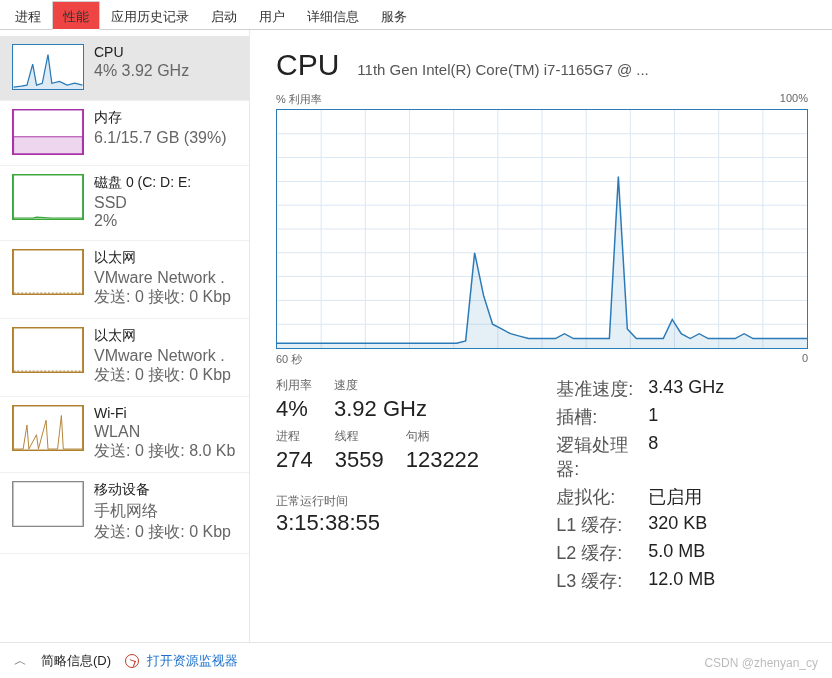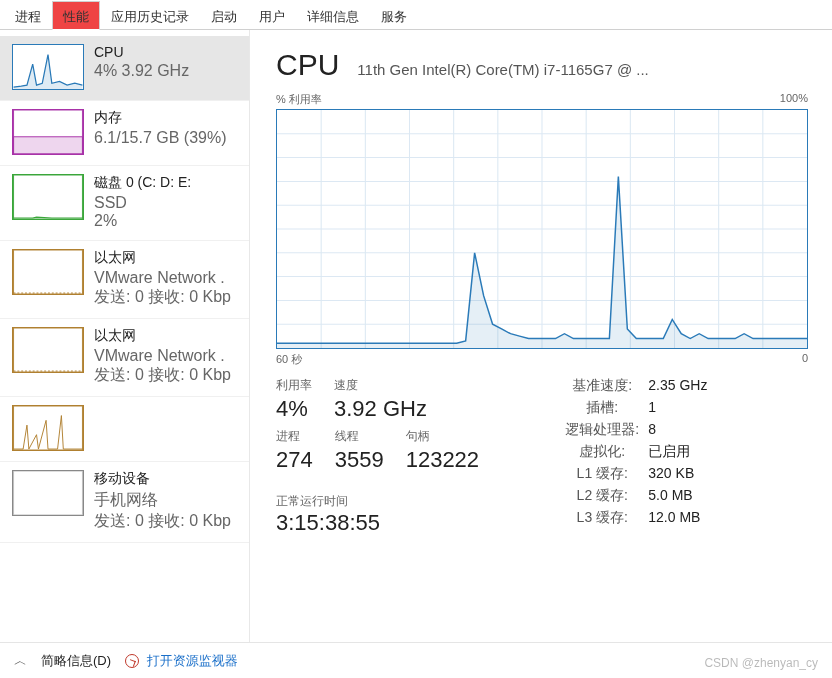--- a/index.html
+++ b/index.html
@@ -19,21 +19,21 @@
   .main { flex: 1; padding: 18px 24px 8px 26px; position: relative; }
   .hdr { display: flex; align-items: baseline; gap: 18px; margin-bottom: 10px; }
   .hdr-title { font-size: 30px; font-weight: 400; }
   .hdr-sub { font-size: 15px; color: #555; white-space: nowrap; overflow: hidden; text-overflow: ellipsis; flex: 1; }
   .chart-labels { display: flex; justify-content: space-between; font-size: 11px; color: #666; margin-bottom: 2px; }
   .chart { width: 100%; height: 240px; border: 1px solid #2a7ab8; position: relative; }
   .chart svg { width: 100%; height: 100%; display: block; }
   .chart-xlabels { display: flex; justify-content: space-between; font-size: 11px; color: #666; margin-top: 3px; margin-bottom: 10px; }
   .stats { display: flex; gap: 16px; }
   .stats-left { flex: 1.05; }
-  .stats-right { flex: 1; font-size: 14px; text-align: center; }
+  .stats-right { flex: 1; font-size: 18px; }
   .stat-row { display: flex; gap: 22px; margin-bottom: 6px; }
   .stat-block .lbl { font-size: 12px; color: #666; margin-bottom: 2px; }
   .stat-block .val { font-size: 22px; color: #222; }
   .uptime-lbl { font-size: 12px; color: #666; margin-top: 20px; }
   .uptime-val { font-size: 22px; color: #222; }
   .spec-row { display: flex; margin-bottom: 4px; }
   .spec-k { width: 92px; color: #555; }
   .spec-v { color: #222; }
   .footer { position: absolute; bottom: 0; left: 0; right: 0; height: 36px; border-top: 1px solid #e5e5e5; display: flex; align-items: center; padding: 0 14px; gap: 14px; font-size: 13px; }
   .chevron { font-size: 13px; color: #555; }
@@ -121,20 +121,25 @@
           <div class="side-sub">VMware Network .</div>
           <div class="side-sub">发送: 0 接收: 0 Kbp</div>
         </div>
       </div>
       <div class="side-item">
         <div class="thumb" style="border-color: rgb(176, 128, 48);">
           <svg viewBox="0 0 72 46">
             <rect x="0" y="0" width="72" height="46" fill="#fff" stroke="#b08030"></rect>
             <polyline points="0,45 10,45 14,20 16,45 24,30 26,45 34,15 36,45 46,45 50,10 52,45 60,45 72,45" fill="none" stroke="#b08030" stroke-width="1"></polyline>
           </svg>
+        </div>
+        <div class="side-text">
+          <div class="side-title">Wi-Fi</div>
+          <div class="side-sub">WLAN</div>
+          <div class="side-sub">发送: 0 接收: 8.0 Kb</div>
         </div>
       </div>
       <div class="side-item">
         <div class="thumb" style="border-color: rgb(136, 136, 136);">
           <svg viewBox="0 0 72 46">
             <rect x="0" y="0" width="72" height="46" fill="#fff" stroke="#bbb"></rect>
           </svg>
         </div>
         <div class="side-text">
           <div class="side-title">移动设备</div>
@@ -209,21 +214,21 @@
             <div class="lbl">句柄</div>
             <div class="val">123222</div>
           </div>
         </div>
         <div class="uptime-lbl">正常运行时间</div>
         <div class="uptime-val">3:15:38:55</div>
       </div>
       <div class="stats-right" id="specs">
           <div class="spec-row">
             <div class="spec-k">基准速度:</div>
-            <div class="spec-v">2.35 GHz</div>
+            <div class="spec-v">3.43 GHz</div>
           </div>
           <div class="spec-row">
             <div class="spec-k">插槽:</div>
             <div class="spec-v">1</div>
           </div>
           <div class="spec-row">
             <div class="spec-k">逻辑处理器:</div>
             <div class="spec-v">8</div>
           </div>
           <div class="spec-row">

